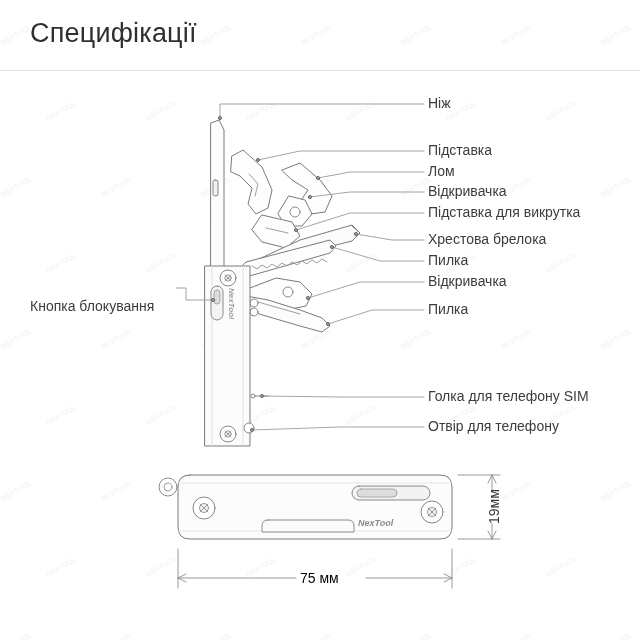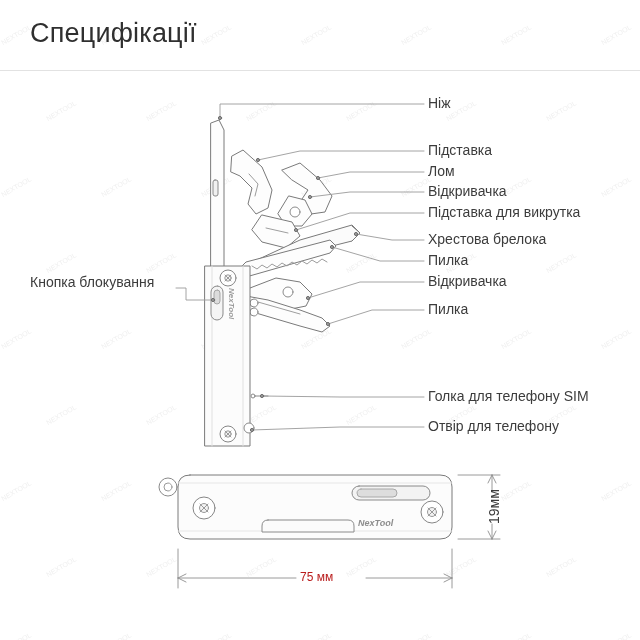--- a/index.html
+++ b/index.html
@@ -46,25 +46,25 @@
     height: 640px;
   }
   .label {
     position: absolute;
     font-size: 14px;
     color: #3c3c3c;
     white-space: nowrap;
     line-height: 14px;
   }
   .label.right { text-align: left; }
-  .label.left  { text-align: right; }
+  .label.left  { text-align: right; margin-top: 24px; }
   .dim-label {
     position: absolute;
-    font-size: 12px;
-    color: #b91c1c;
+    font-size: 14px;
+    color: #000000;
     white-space: nowrap;
   }
   .dim-vert {
     position: absolute;
     font-size: 14px;
     color: #3c3c3c;
     white-space: nowrap;
     transform-origin: left top;
     transform: rotate(-90deg);
   }

